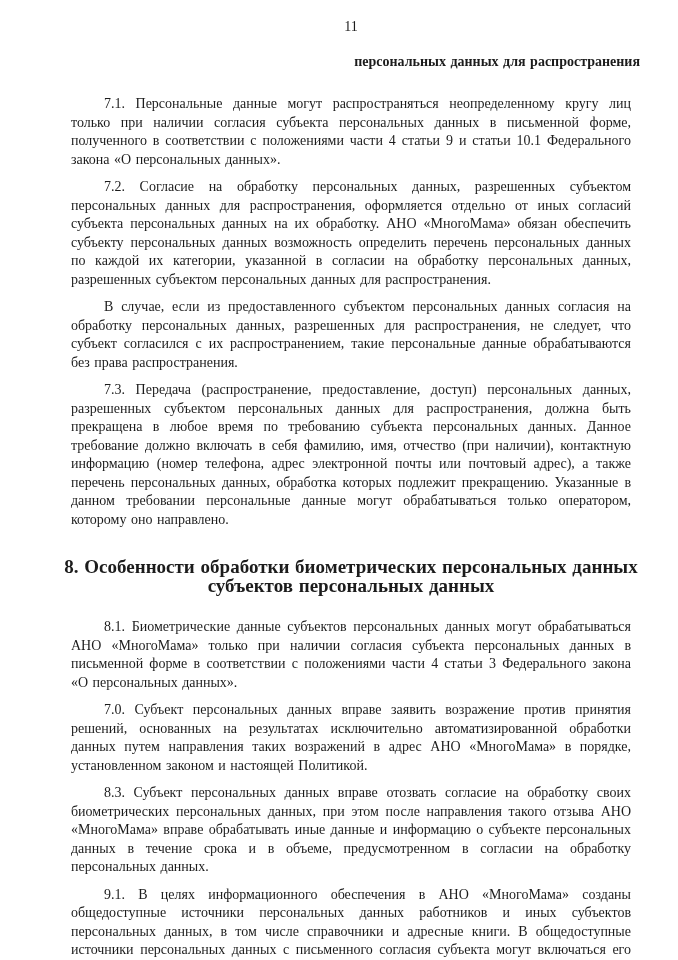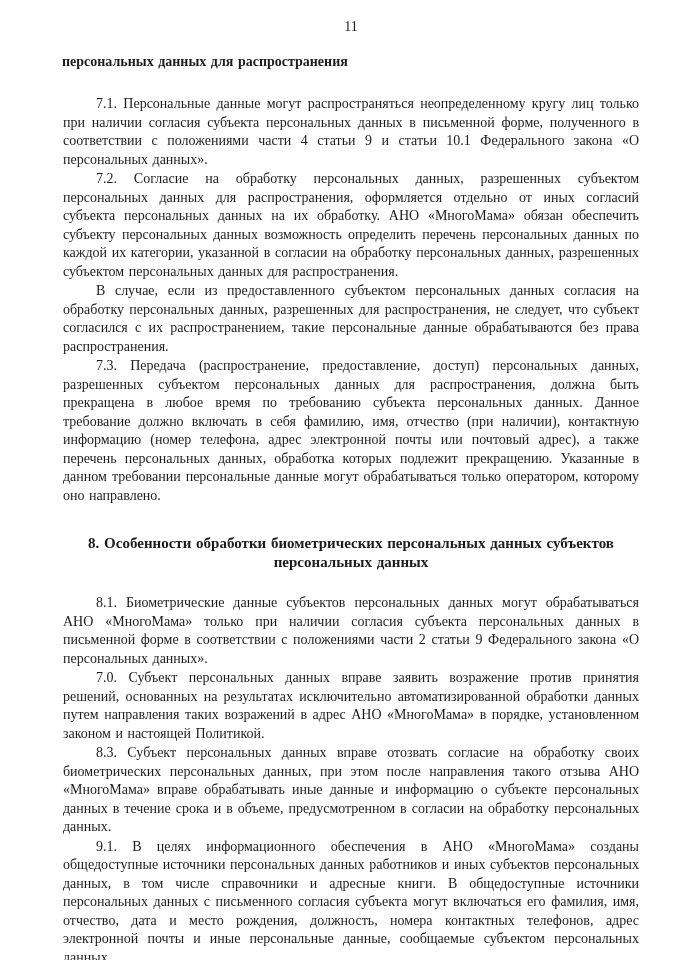--- a/index.html
+++ b/index.html
@@ -24,47 +24,47 @@
     color: #1c1c1c;
     word-spacing: 1px;
   }
   .page-number {
     text-align: center;
     margin: 0 0 16px 0;
   }
   .continued-heading {
     font-size: 14px;
     font-weight: bold;
-    text-align: left;
+    text-align: right;
     margin: 0 0 24px 0;
     line-height: 18.5px;
   }
   .para {
-    margin: 1px;
+    margin: 9px;
     text-align: justify;
     text-indent: 33px;
   }
   .section-heading {
-    font-size: 15px;
+    font-size: 19px;
     font-weight: bold;
     text-align: center;
     margin: 29px 0 23px 0;
     line-height: 18.5px;
   }
 </style>
 </head>
 <body>
 
 <div class="page">
   <div class="page-number">11</div>
   <div class="continued-heading">персональных данных для распространения</div>
   <div id="doc-body">
       <p class="para">7.1. Персональные данные могут распространяться неопределенному кругу лиц только при наличии согласия субъекта персональных данных в письменной форме, полученного в соответствии с положениями части 4 статьи 9 и статьи 10.1 Федерального закона «О персональных данных».</p>
       <p class="para">7.2. Согласие на обработку персональных данных, разрешенных субъектом персональных данных для распространения, оформляется отдельно от иных согласий субъекта персональных данных на их обработку. АНО «МногоМама» обязан обеспечить субъекту персональных данных возможность определить перечень персональных данных по каждой их категории, указанной в согласии на обработку персональных данных, разрешенных субъектом персональных данных для распространения.</p>
       <p class="para">В случае, если из предоставленного субъектом персональных данных согласия на обработку персональных данных, разрешенных для распространения, не следует, что субъект согласился с их распространением, такие персональные данные обрабатываются без права распространения.</p>
       <p class="para">7.3. Передача (распространение, предоставление, доступ) персональных данных, разрешенных субъектом персональных данных для распространения, должна быть прекращена в любое время по требованию субъекта персональных данных. Данное требование должно включать в себя фамилию, имя, отчество (при наличии), контактную информацию (номер телефона, адрес электронной почты или почтовый адрес), а также перечень персональных данных, обработка которых подлежит прекращению. Указанные в данном требовании персональные данные могут обрабатываться только оператором, которому оно направлено.</p>
       <h2 class="section-heading">8. Особенности обработки биометрических персональных данных субъектов персональных данных</h2>
-      <p class="para">8.1. Биометрические данные субъектов персональных данных могут обрабатываться АНО «МногоМама» только при наличии согласия субъекта персональных данных в письменной форме в соответствии с положениями части 2 статьи 9 Федерального закона «О персональных данных».</p>
+      <p class="para">8.1. Биометрические данные субъектов персональных данных могут обрабатываться АНО «МногоМама» только при наличии согласия субъекта персональных данных в письменной форме в соответствии с положениями части 4 статьи 3 Федерального закона «О персональных данных».</p>
       <p class="para">7.0. Субъект персональных данных вправе заявить возражение против принятия решений, основанных на результатах исключительно автоматизированной обработки данных путем направления таких возражений в адрес АНО «МногоМама» в порядке, установленном законом и настоящей Политикой.</p>
       <p class="para">8.3. Субъект персональных данных вправе отозвать согласие на обработку своих биометрических персональных данных, при этом после направления такого отзыва АНО «МногоМама» вправе обрабатывать иные данные и информацию о субъекте персональных данных в течение срока и в объеме, предусмотренном в согласии на обработку персональных данных.</p>
       <p class="para">9.1. В целях информационного обеспечения в АНО «МногоМама» созданы общедоступные источники персональных данных работников и иных субъектов персональных данных, в том числе справочники и адресные книги. В общедоступные источники персональных данных с письменного согласия субъекта могут включаться его фамилия, имя, отчество, дата и место рождения, должность, номера контактных телефонов, адрес электронной почты и иные персональные данные, сообщаемые субъектом персональных данных.</p>
     </div>
 </div>
 
 </body></html>

